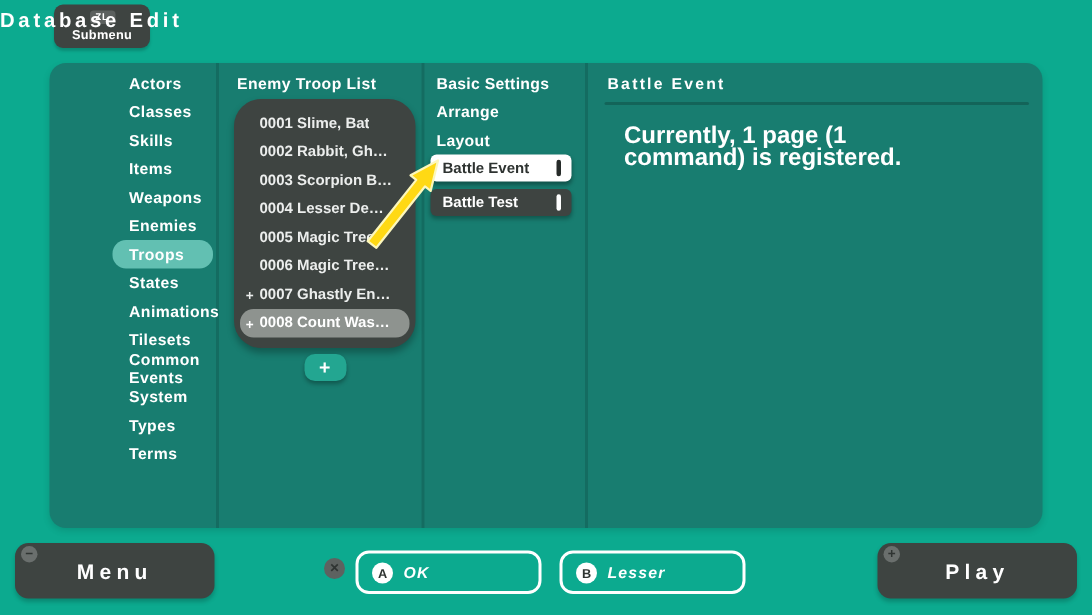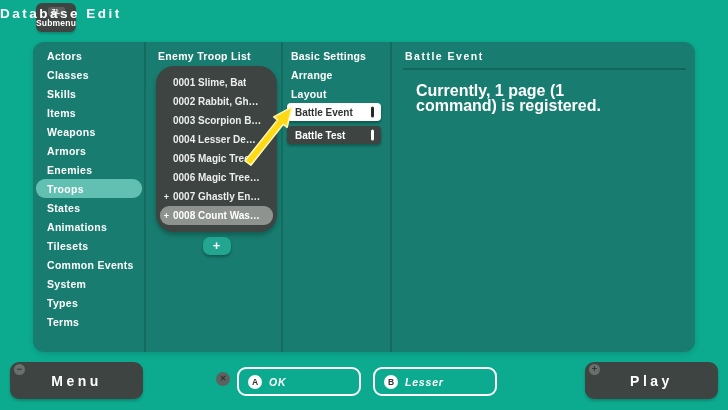--- a/index.html
+++ b/index.html
@@ -17,21 +17,21 @@
     background:var(--bg);
     font-family:"Liberation Sans", sans-serif;
     font-weight:700;
     color:#fff;
     overflow:hidden;
   }
   .abs{position:absolute;}
 
   
   .submenu-btn{
-    left:36px;top:3px;width:40px;height:29px;
+    left:36px;top:3px;width:64px;height:29px;
     background:var(--dark);border-radius:6px;
     display:flex;flex-direction:column;align-items:center;justify-content:center;
     box-shadow:0 2px 2px rgba(0,0,0,0.18);
     cursor:pointer;
   }
   .zl-badge{
     width:17px;height:9px;background:#5b605e;border-radius:2.5px;
     font-size:6.5px;line-height:9px;text-align:center;letter-spacing:0.5px;color:#fff;
   }
   .submenu-label{font-size:8.5px;margin-top:2px;letter-spacing:0.2px;}
@@ -42,21 +42,21 @@
 
   
   .main-panel{
     left:33px;top:42px;width:662px;height:310px;
     background:var(--panel);border-radius:11px;
     display:flex;
     box-shadow:0 2px 5px rgba(0,0,0,0.12);
   }
   .col{padding-top:4px;}
   .col-sep{border-right:2px solid rgba(0,0,0,0.13);}
-  .col-sidebar{width:113px;}
+  .col-sidebar{width:113px;padding-left:39px;}
   .side-item{
     height:19px;display:flex;align-items:center;
     padding-left:14px;font-size:10.5px;letter-spacing:0.3px;cursor:pointer;
   }
   .side-item.selected{
     background:var(--hl);border-radius:9px;margin:0 2px 0 3px;padding-left:11px;text-align:center;
   }
 
   .col-troops{width:137px;}
   .col-header{
@@ -155,21 +155,20 @@
 <div class="abs page-title">Database Edit</div>
 
 <div class="abs main-panel">
 
   <div class="col col-sidebar col-sep">
     <div class="side-item">Actors</div>
     <div class="side-item">Classes</div>
     <div class="side-item">Skills</div>
     <div class="side-item">Items</div>
     <div class="side-item">Weapons</div>
-    <div class="side-item">Armors</div>
     <div class="side-item">Enemies</div>
     <div class="side-item selected">Troops</div>
     <div class="side-item">States</div>
     <div class="side-item">Animations</div>
     <div class="side-item">Tilesets</div>
     <div class="side-item">Common Events</div>
     <div class="side-item">System</div>
     <div class="side-item">Types</div>
     <div class="side-item">Terms</div>
   </div>

